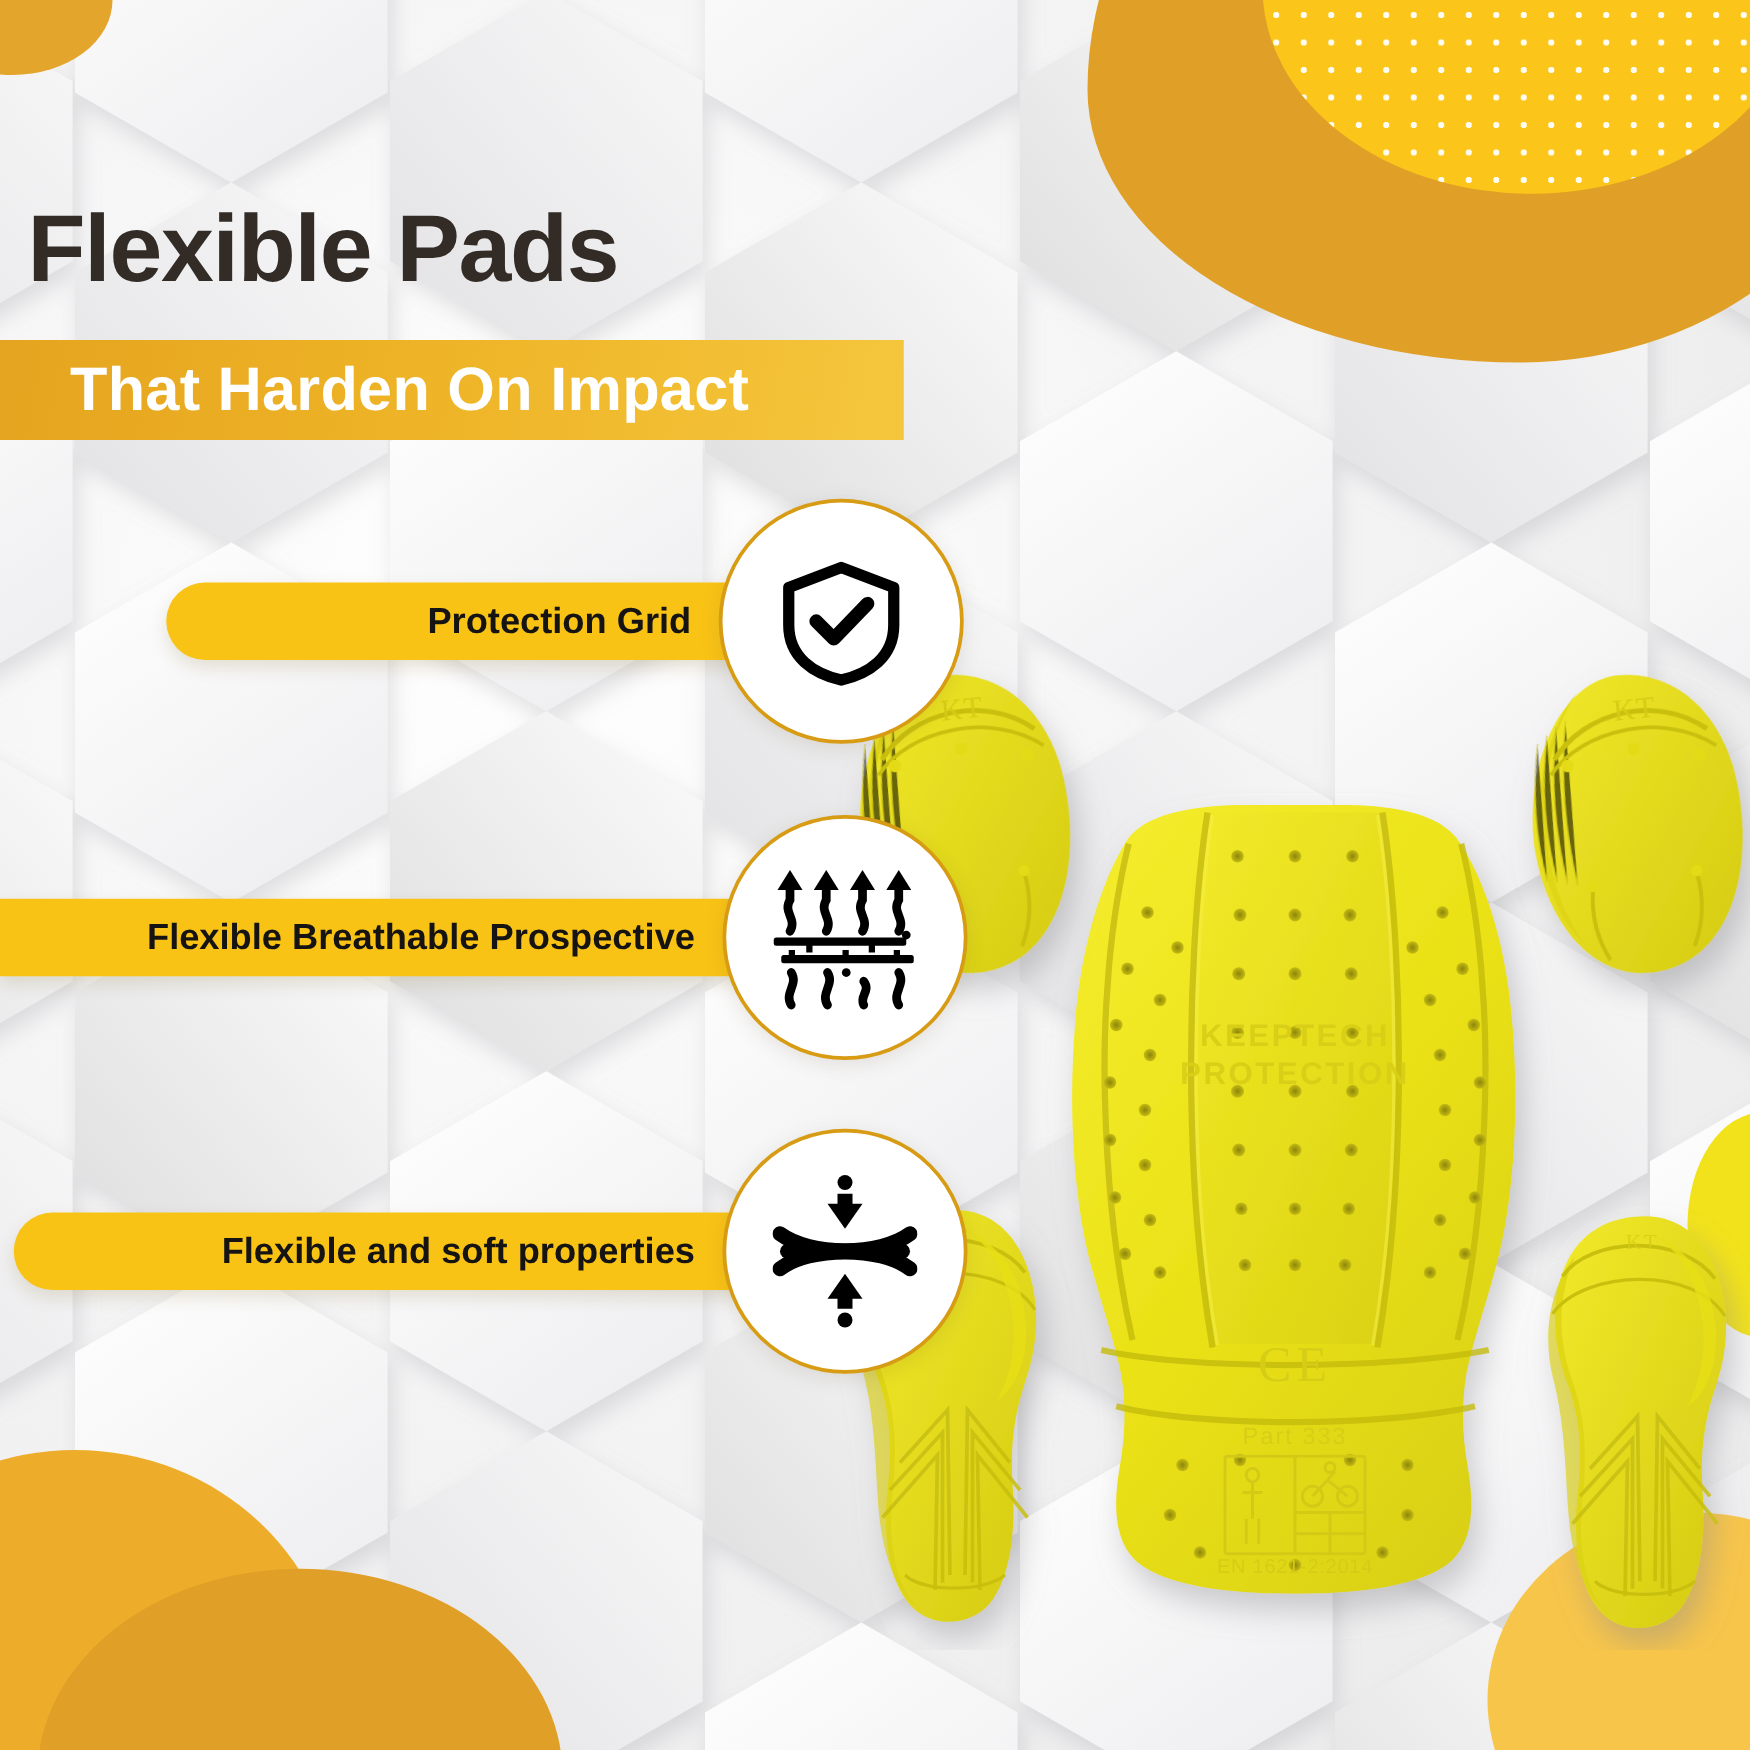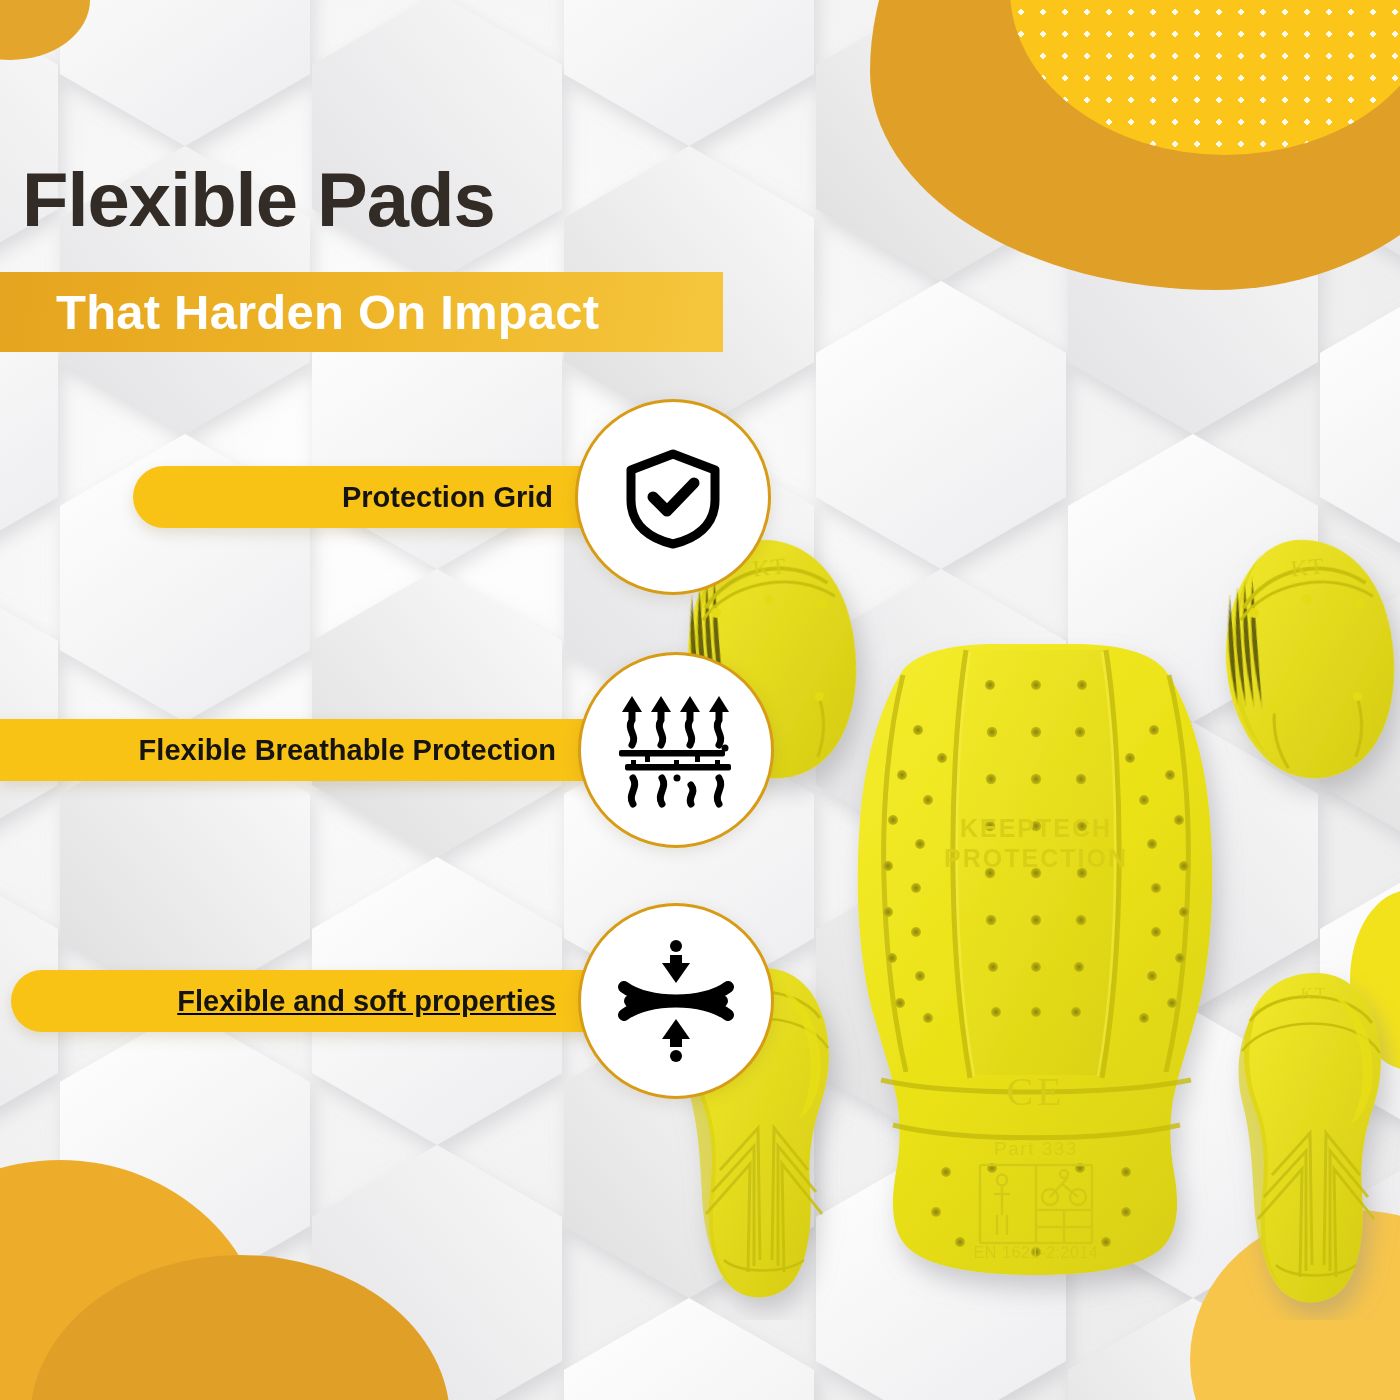--- a/index.html
+++ b/index.html
@@ -50,21 +50,21 @@
 
   #feature-0{left:133px;top:399px;}
   #feature-0 .f-pill{width:420px;padding-right:82px;justify-content:flex-end;}
   #feature-0 .f-circle{margin-left:-60px;}
 
   #feature-1{left:0px;top:652px;}
   #feature-1 .f-pill{width:556px;padding-right:82px;justify-content:flex-end;border-radius:0 34px 34px 0;}
   #feature-1 .f-circle{margin-left:-60px;}
 
   #feature-2{left:11px;top:903px;}
-  #feature-2 .f-pill{width:545px;padding-right:82px;justify-content:flex-end;text-decoration:underline;}
+  #feature-2 .f-pill{width:545px;padding-right:82px;justify-content:flex-end;}
   #feature-2 .f-circle{margin-left:-60px;}
 
   
   .pad{position:absolute;}
 
   .emboss-txt{fill:#d9cf18;font-weight:700;letter-spacing:2px;}
 </style>
 </head>
 <body>
 
@@ -402,21 +402,21 @@
     <div class="f-circle">
       <svg width="110" height="110" viewBox="0 0 110 110">
         <path d="M55,12 L97,28 L97,58 C97,84 77,97 55,102 C33,97 13,84 13,58 L13,28 Z" fill="none" stroke="#000" stroke-width="9" stroke-linejoin="round"></path>
         <path d="M35,55 L49,69 L76,41" fill="none" stroke="#000" stroke-width="11" stroke-linecap="round" stroke-linejoin="round"></path>
       </svg>
     </div>
   </div>
 
   <div class="feature" id="feature-1">
     <div class="f-pill">
-      <span>Flexible Breathable Protection</span>
+      <span>Flexible Breathable Prospective</span>
     </div>
     <div class="f-circle">
       <svg width="118" height="120" viewBox="0 0 118 120">
         <g stroke="#000" stroke-width="7" fill="none" stroke-linecap="round">
           <path d="M15,55 C21,45 9,40 15,30 L15,16"></path>
           <path d="M44,55 C50,45 38,40 44,30 L44,16"></path>
           <path d="M73,55 C79,45 67,40 73,30 L73,16"></path>
           <path d="M102,55 C108,45 96,40 102,30 L102,16"></path>
         </g>
         <g fill="#000">

